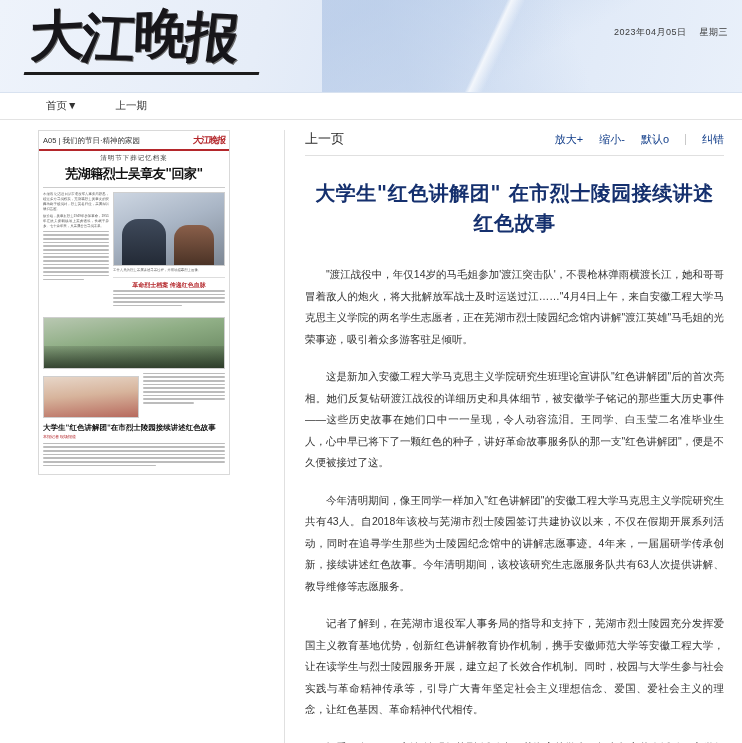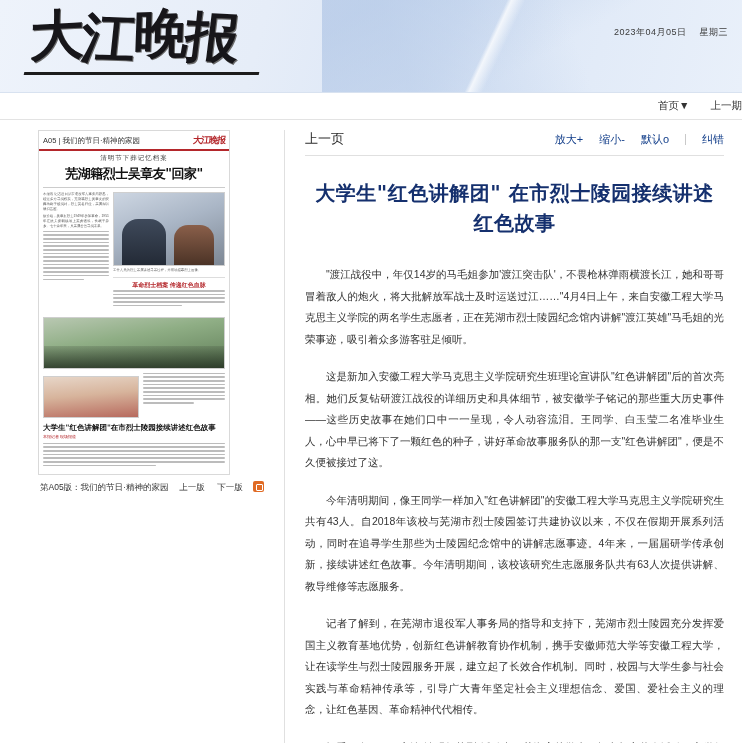--- a/index.html
+++ b/index.html
@@ -78,23 +78,22 @@
     z-index: 2;
   }
 
   
   .navbar {
     height: 26px;
     border-bottom: 1px solid #e3e3e3;
     display: flex;
     align-items: center;
     padding-left: 46px;
-    gap: 21px;
+    gap: 38px;
     background: #fff;
-    justify-content: flex-end;
   }
   .navbar a {
     font-size: 10.5px;
     color: #333;
     text-decoration: none;
   }
 
   
   .content {
     display: flex;
@@ -431,28 +430,20 @@
               <i></i>
               <i></i>
               <i></i>
               <i></i>
               <i></i>
               <i class="short"></i>
           </span>
         </div>
       </div>
 
-      <div class="paper-foot">
-        <span>第A05版：我们的节日·精神的家园</span>
-        <span class="links">
-          <a href="#">上一版</a>
-          <a href="#">下一版</a>
-          <span class="foot-icon"></span>
-        </span>
-      </div>
     </div>
 
     <div class="right-col">
       <div class="article-toolbar">
         <a href="#" class="prev">上一页</a>
         <span class="tool-right">
           <a href="#">放大+</a>
           <a href="#">缩小-</a>
           <a href="#">默认o</a>
           <span class="sep"></span>

